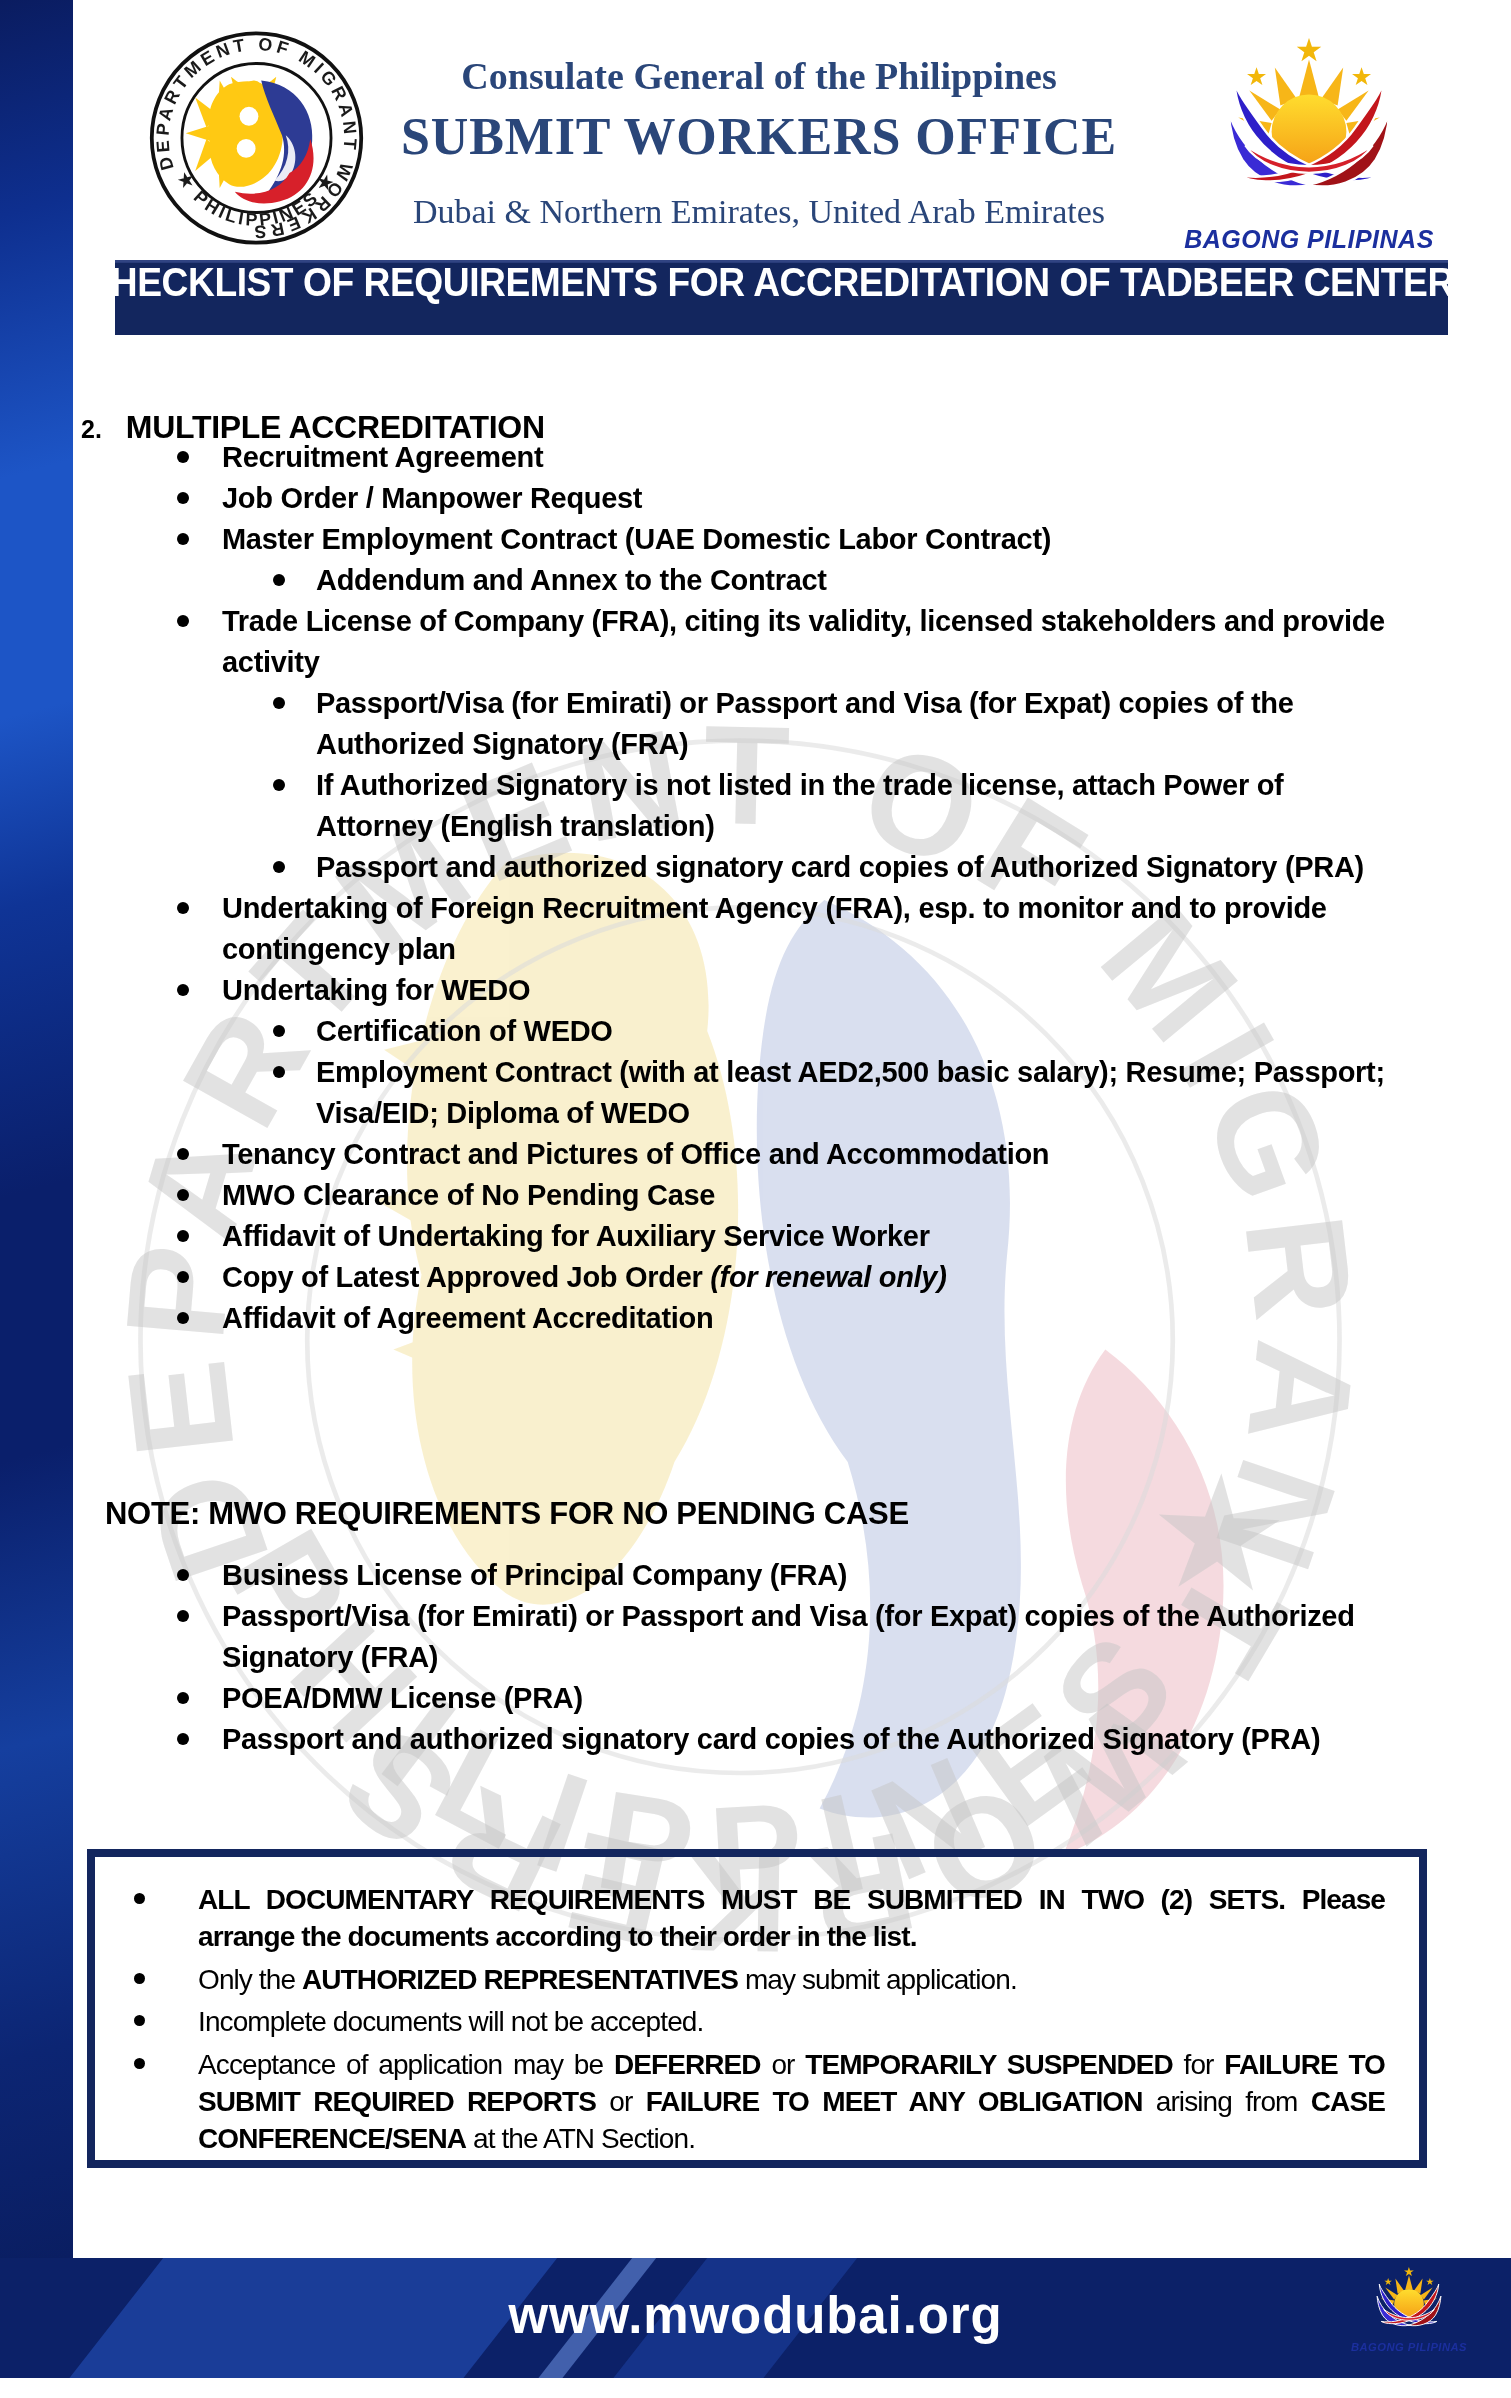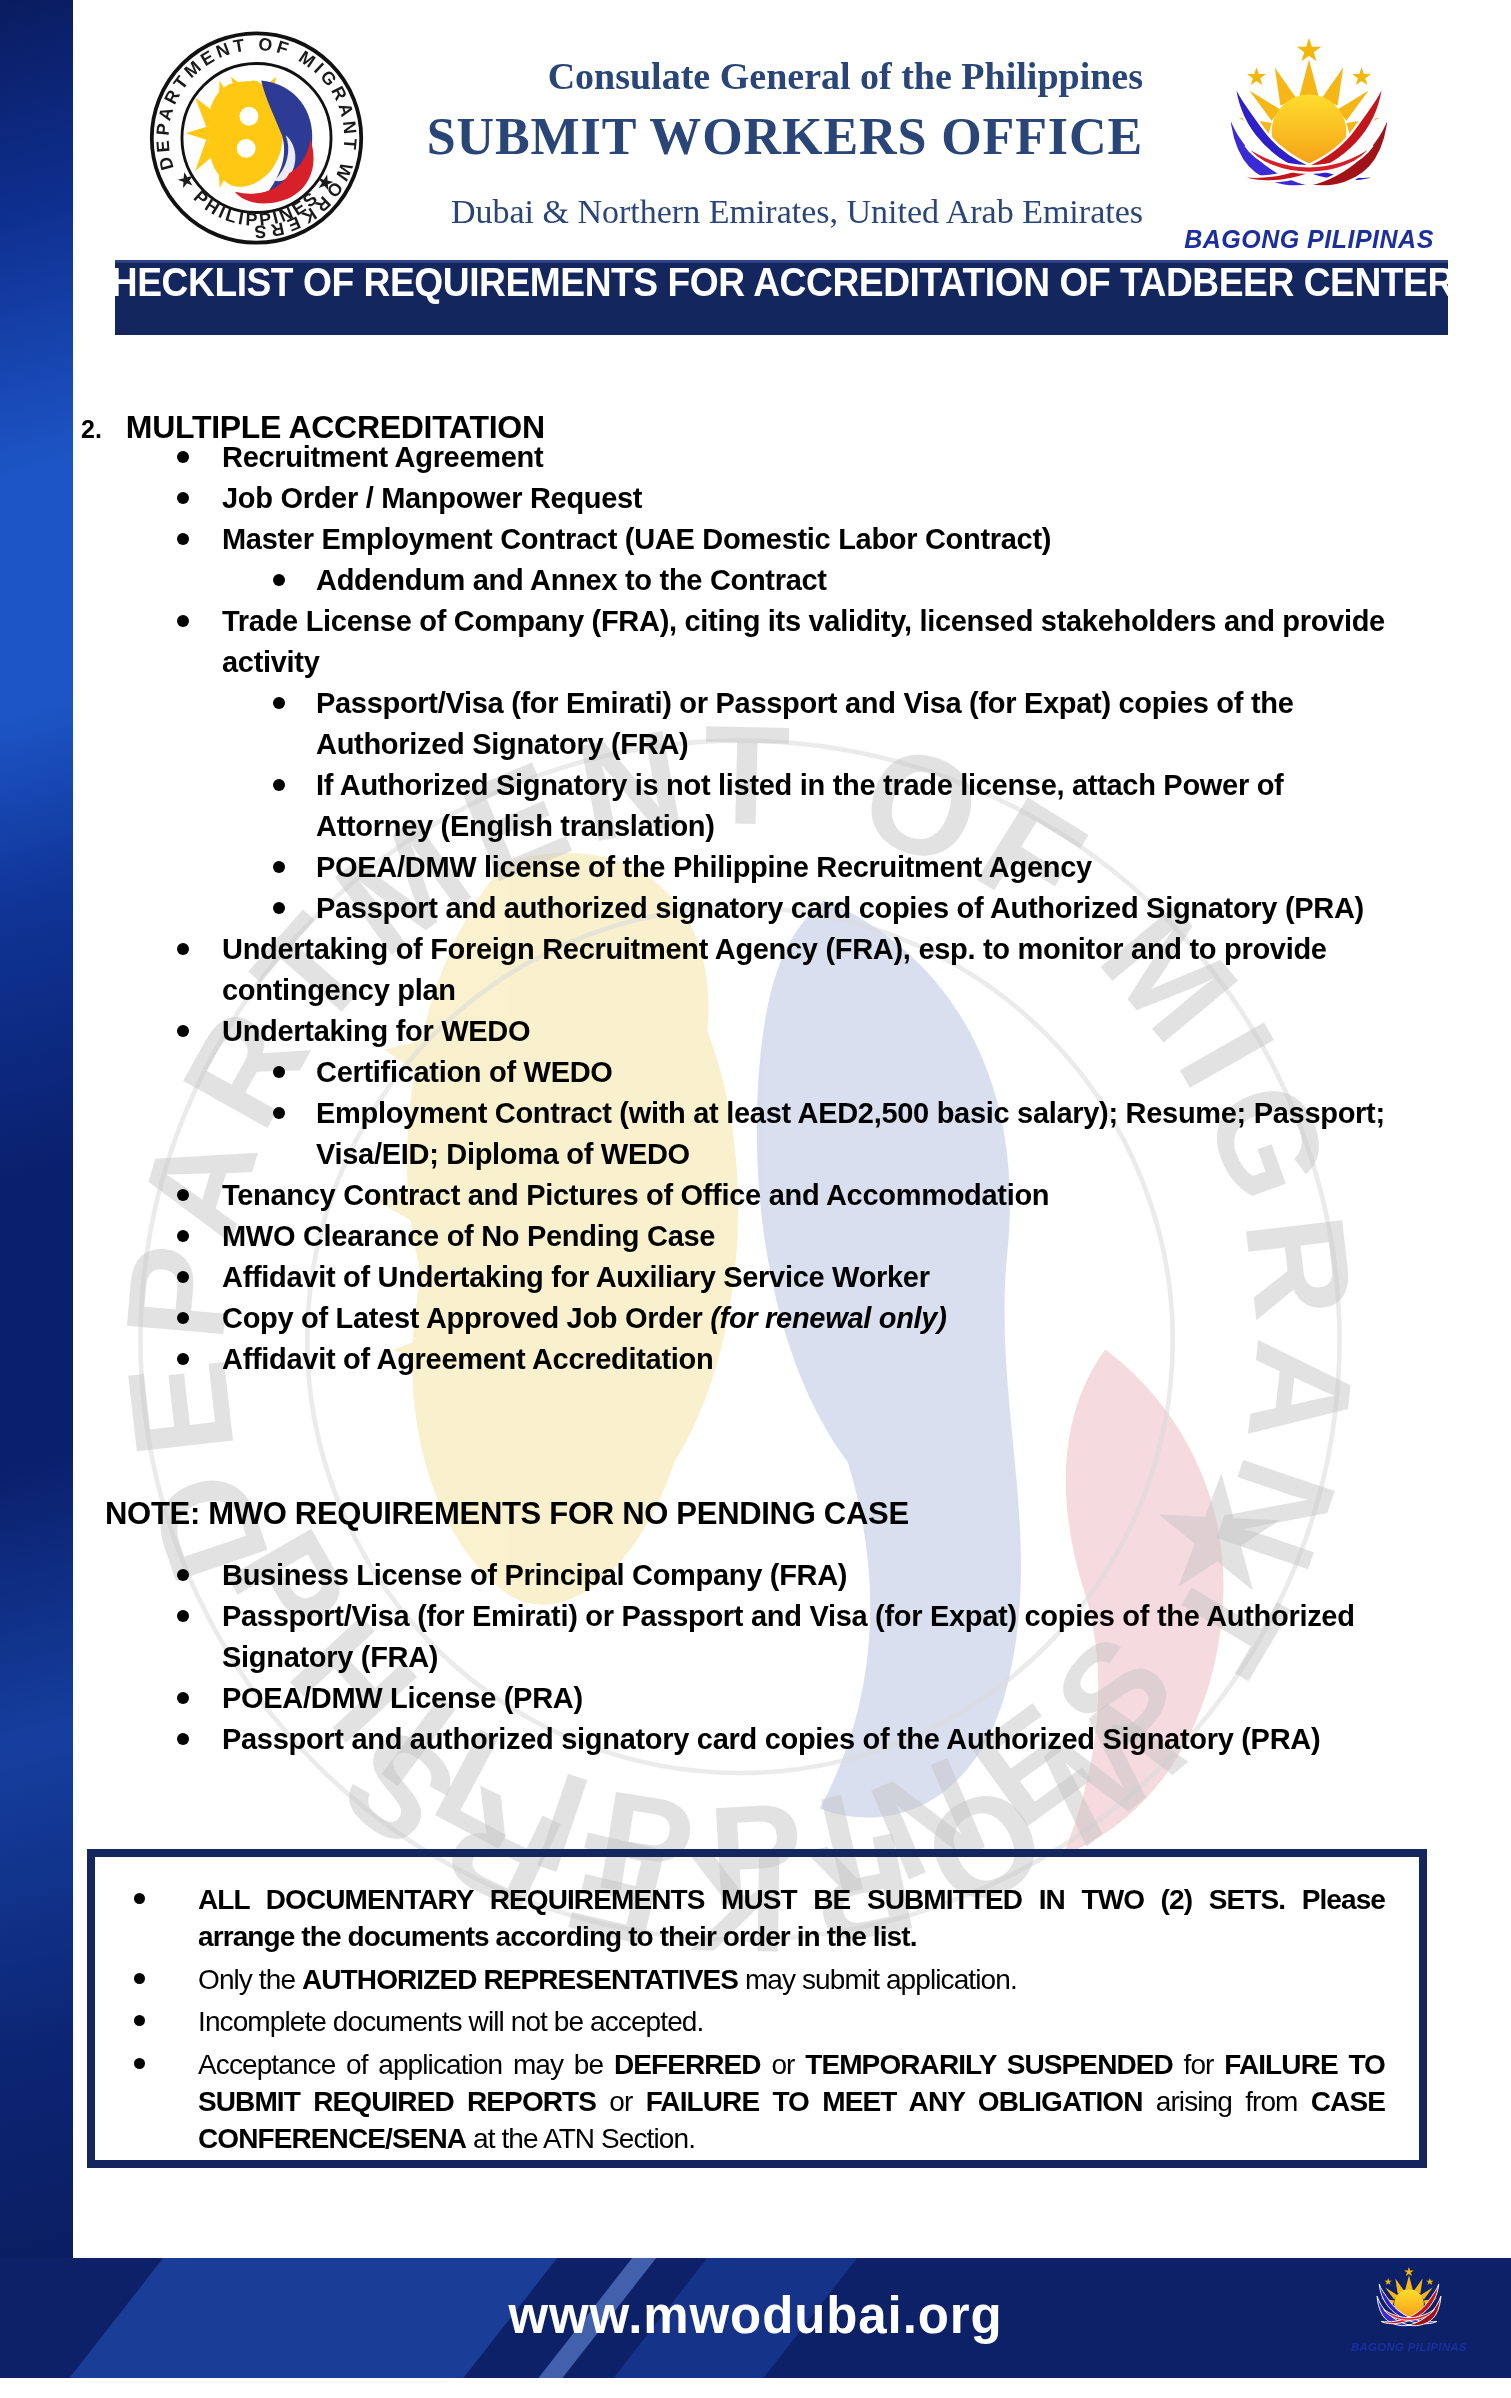--- a/index.html
+++ b/index.html
@@ -6,21 +6,21 @@
   .page{position:relative;width:1511px;height:2399px;background:#fff;overflow:hidden;
         font-family:"Liberation Sans",sans-serif;color:#000;}
 
   
   .left-strip{position:absolute;left:0;top:0;width:73px;height:2378px;
     background:linear-gradient(165deg,#0a1c60 0%,#0e2f8f 9%,#1d55c6 20%,#1d55c6 30%,
       #0f3496 38%,#0a1f6b 50%,#0a1f6b 61%,#153f9f 73%,#0c2573 86%,#091a58 100%);}
 
   
   .seal{position:absolute;left:148px;top:20.6px;width:217px;height:234px;}
-  .org-block{position:absolute;left:375px;top:54px;width:768px;text-align:right;
+  .org-block{position:absolute;left:375px;top:54px;width:768px;text-align:center;
     color:#2a4679;font-family:"Liberation Serif",serif;}
   .org-l1{font-size:38px;font-weight:700;line-height:45px;}
   .org-l2{font-size:52px;font-weight:700;line-height:58px;margin-top:9.4px;letter-spacing:0.9px;}
   .org-l3{font-size:34px;line-height:41px;margin-top:25px;}
   .bagong{position:absolute;left:1173px;top:26px;width:272px;text-align:center;}
   .bagong svg{width:242px;height:199px;display:block;margin:0 auto;}
   .bagong-label{margin-top:0;font-size:25px;font-weight:700;font-style:italic;
     color:#1b2f9e;letter-spacing:0.5px;}
 
   
@@ -190,21 +190,20 @@
   </div>
 
   <div id="main-list" class="list">
       <div class="ck-item lvl1"><span>Recruitment Agreement</span></div>
       <div class="ck-item lvl1"><span>Job Order / Manpower Request</span></div>
       <div class="ck-item lvl1"><span>Master Employment Contract (UAE Domestic Labor Contract)</span></div>
       <div class="ck-item lvl2"><span>Addendum and Annex to the Contract</span></div>
       <div class="ck-item lvl1"><span>Trade License of Company (FRA), citing its validity, licensed stakeholders and provide activity</span></div>
       <div class="ck-item lvl2"><span>Passport/Visa (for Emirati) or Passport and Visa (for Expat) copies of the Authorized Signatory (FRA)</span></div>
       <div class="ck-item lvl2"><span>If Authorized Signatory is not listed in the trade license, attach Power of Attorney (English translation)</span></div>
-      <div class="ck-item lvl2"><span>POEA/DMW license of the Philippine Recruitment Agency</span></div>
       <div class="ck-item lvl2"><span>Passport and authorized signatory card copies of Authorized Signatory (PRA)</span></div>
       <div class="ck-item lvl1"><span>Undertaking of Foreign Recruitment Agency (FRA), esp. to monitor and to provide contingency plan</span></div>
       <div class="ck-item lvl1"><span>Undertaking for WEDO</span></div>
       <div class="ck-item lvl2"><span>Certification of WEDO</span></div>
       <div class="ck-item lvl2"><span>Employment Contract (with at least AED2,500 basic salary); Resume; Passport; Visa/EID; Diploma of WEDO</span></div>
       <div class="ck-item lvl1"><span>Tenancy Contract and Pictures of Office and Accommodation</span></div>
       <div class="ck-item lvl1"><span>MWO Clearance of No Pending Case</span></div>
       <div class="ck-item lvl1"><span>Affidavit of Undertaking for Auxiliary Service Worker</span></div>
       <div class="ck-item lvl1"><span>Copy of Latest Approved Job Order </span><span style="font-style: italic;">(for renewal only)</span></div>
       <div class="ck-item lvl1"><span>Affidavit of Agreement Accreditation</span></div>

